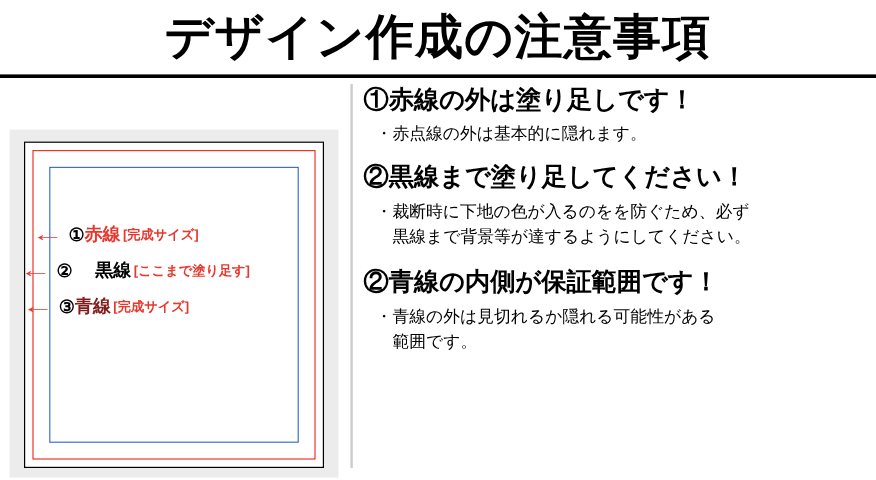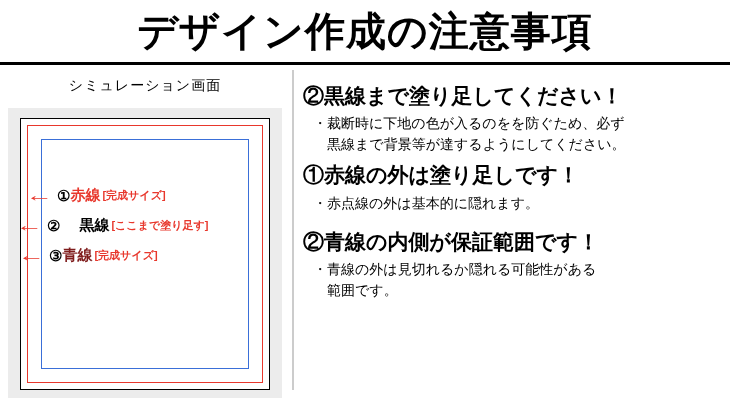--- a/index.html
+++ b/index.html
@@ -176,21 +176,20 @@
 <body>
 
 <div class="page">
 
   <div class="header">
     <div class="header-title">デザイン作成の注意事項</div>
   </div>
   <div class="header-rule"></div>
 
   <div class="sim-wrap">
-    <div class="sim-caption">シミュレーション画面</div>
 
     <div class="sim-box">
       <div class="sim-black">
         <div class="sim-red">
           <div class="sim-blue"></div>
         </div>
       </div>
 
       <div class="sim-label lbl1">
         <span class="arrow">←</span>
@@ -212,35 +211,35 @@
         <span class="kw kw-blue">青線</span>
         <span class="note kw-red">[完成サイズ]</span>
       </div>
     </div>
   </div>
 
   <div class="v-divider"></div>
 
   <div class="content">
 
+    <div class="section s1">
+      <div class="sec-head">①赤線の外は塗り足しです！</div>
+      <div class="sec-body">
+        <span class="ln">・赤点線の外は基本的に隠れます。</span>
+      </div>
+    </div>
+
     <div class="section s2">
       <div class="sec-head">②黒線まで塗り足してください！</div>
       <div class="sec-body">
         <span class="ln">・裁断時に下地の色が入るのをを防ぐため、必ず</span>
         <span class="ln indent">黒線まで背景等が達するようにしてください。</span>
       </div>
     </div>
 
-    <div class="section s1">
-      <div class="sec-head">①赤線の外は塗り足しです！</div>
-      <div class="sec-body">
-        <span class="ln">・赤点線の外は基本的に隠れます。</span>
-      </div>
-    </div>
-
     <div class="section s3">
       <div class="sec-head">②青線の内側が保証範囲です！</div>
       <div class="sec-body">
         <span class="ln">・青線の外は見切れるか隠れる可能性がある</span>
         <span class="ln indent">範囲です。</span>
       </div>
     </div>
 
   </div>
 </div>

